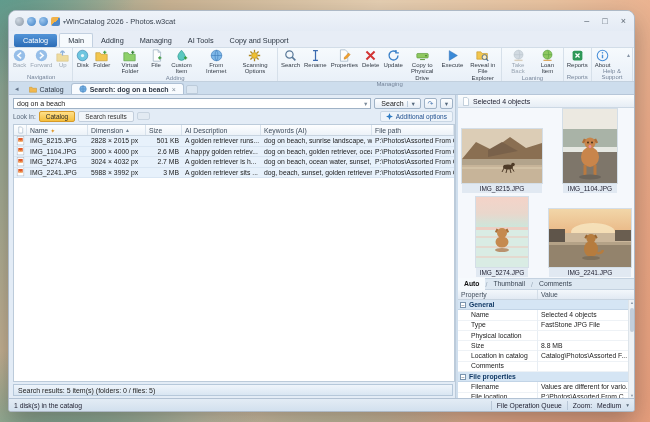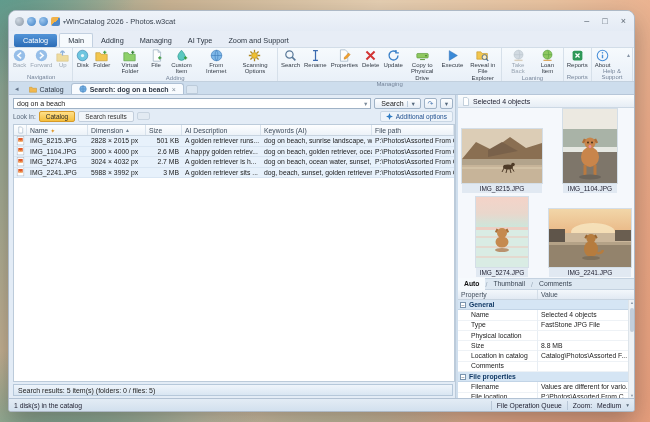--- a/index.html
+++ b/index.html
@@ -156,22 +156,22 @@
         <span>□</span>
         <span>×</span>
       </div>
     </div>
 
     <div class="menubar">
       <span class="mtab catalog">Catalog</span>
       <span class="mtab active">Main</span>
       <span class="mtab">Adding</span>
       <span class="mtab">Managing</span>
-      <span class="mtab">AI Type</span>
-      <span class="mtab">Zoom and Support</span>
+      <span class="mtab">AI Tools</span>
+      <span class="mtab">Copy and Support</span>
     </div>
 
     <div class="ribbon">
       <div class="rgroup">
         <div class="rbtns">
           <div class="rbtn disabled">
             <span class="ric">
                 <svg viewBox="0 0 16 16">
                   <circle cx="8" cy="8" r="7" fill="#4a90d9"></circle>
                   <path d="M10 4.5 6 8l4 3.5" stroke="#fff" stroke-width="2" fill="none"></path>

